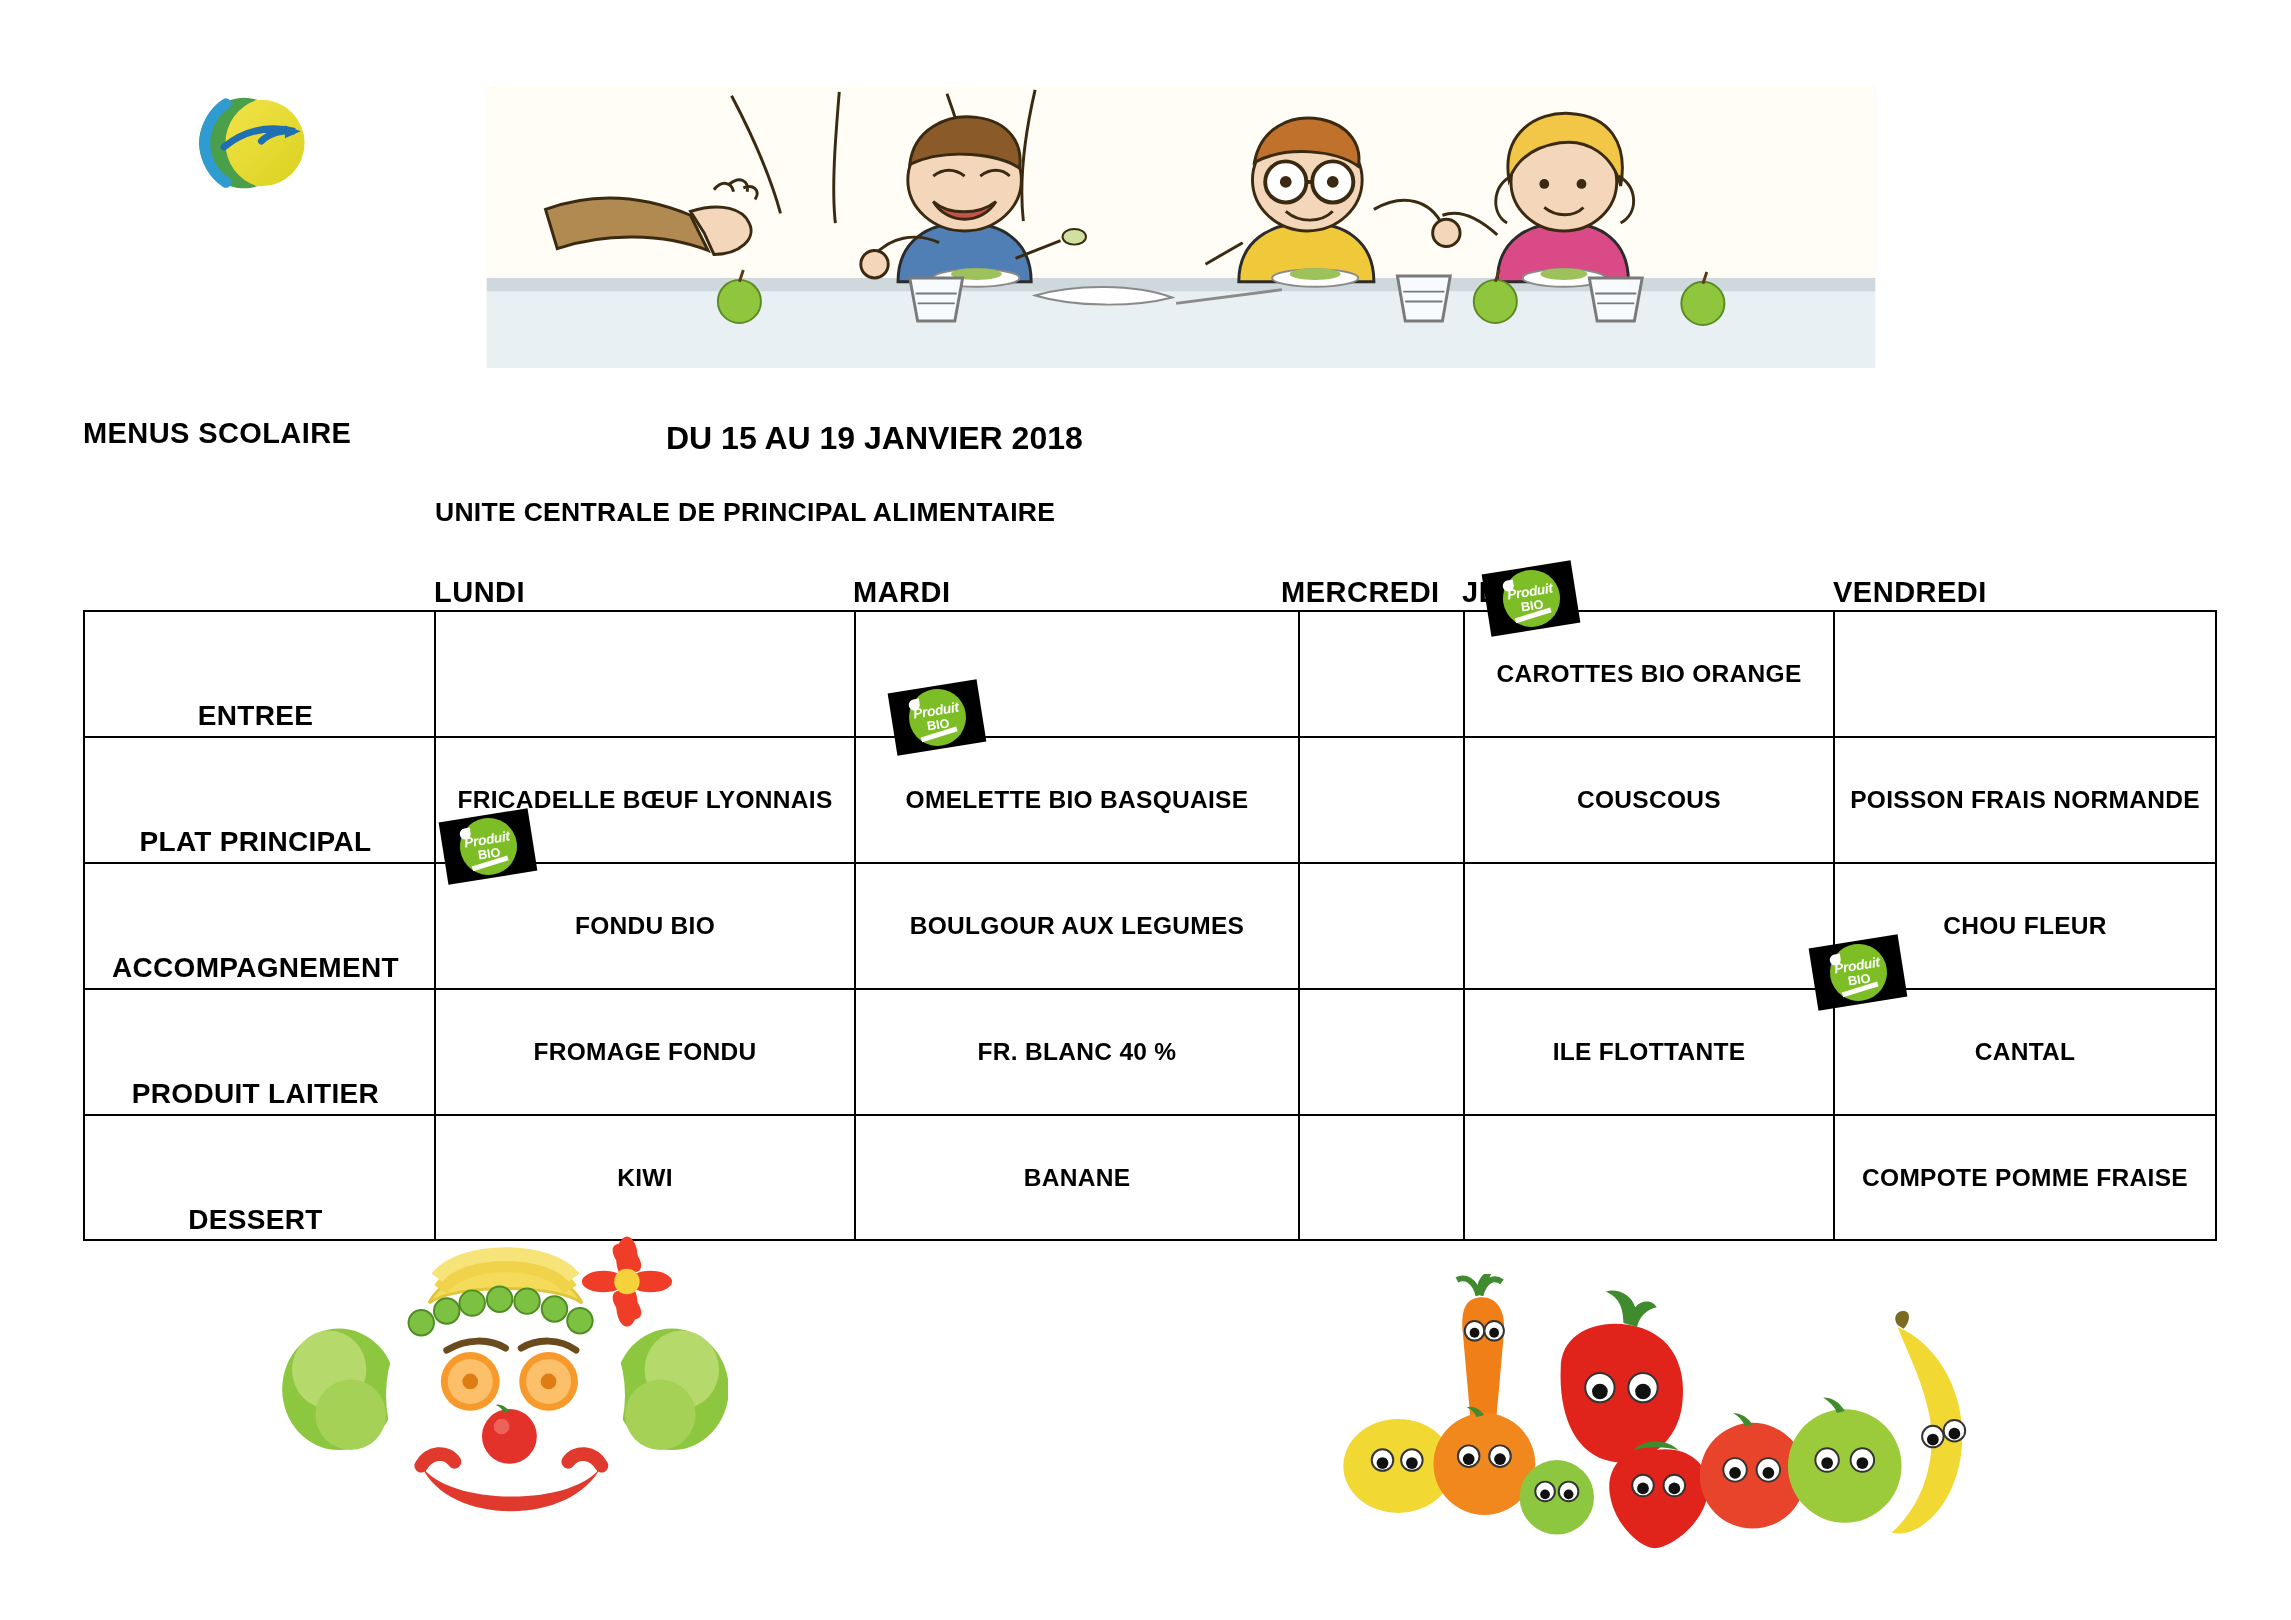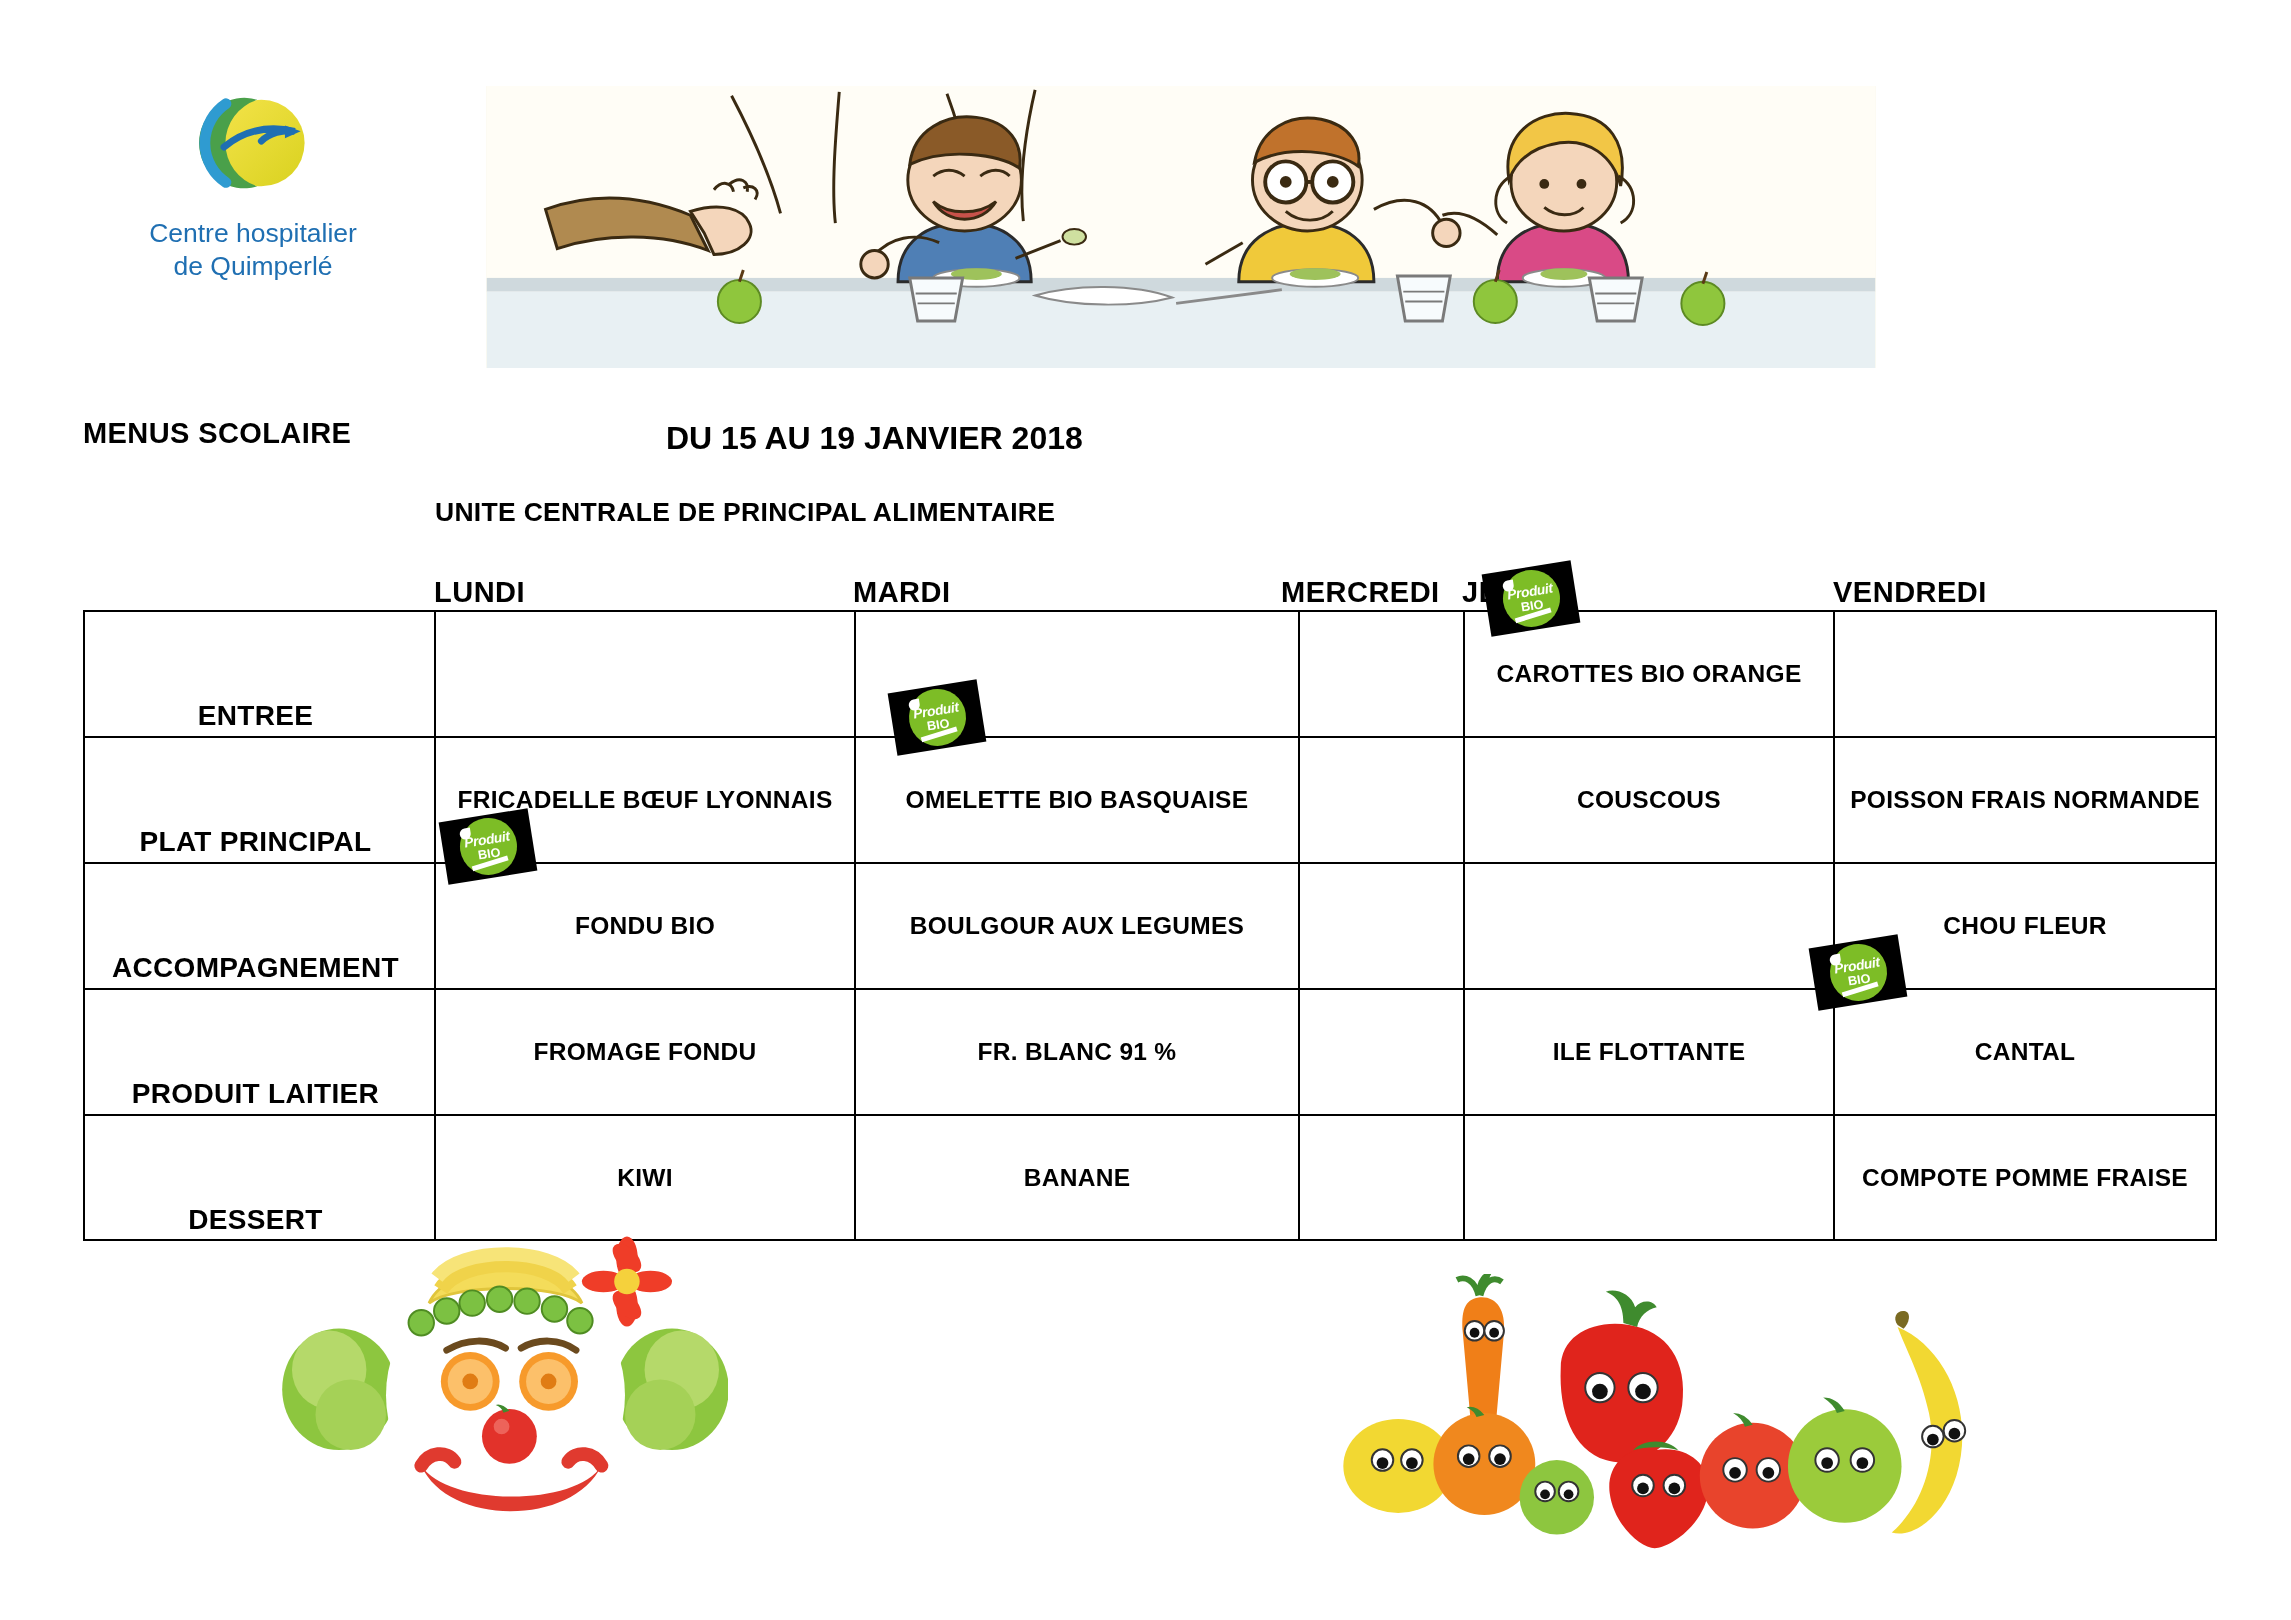--- a/index.html
+++ b/index.html
@@ -208,24 +208,20 @@
           <stop offset="100%" stop-color="#d9d21f"></stop>
         </linearGradient>
       </defs>
       <circle cx="96" cy="58" r="44" fill="url(#ylw)"></circle>
       <path d="M92 14 A46 46 0 1 0 92 102 A46 46 0 0 1 92 14 Z" fill="#4aa04a"></path>
       <path d="M60 18 A48 48 0 0 0 60 98" fill="none" stroke="#2f9bd1" stroke-width="11" stroke-linecap="round"></path>
       <path d="M58 62 C80 44 104 40 130 46 C118 44 104 48 96 56" fill="none" stroke="#1f6fb2" stroke-width="7" stroke-linecap="round"></path>
       <path d="M120 40 L136 46 L120 53 Z" fill="#1f6fb2"></path>
     </svg>
   </div>
-  <div class="logo-text">
-    <div>Centre hospitalier</div>
-    <div>de Quimperlé</div>
-  </div>
 </div>
 
 <div class="banner">
   <svg width="1390" height="282" viewBox="0 0 1418 288" xmlns="http://www.w3.org/2000/svg">
     <rect x="0" y="0" width="1418" height="288" fill="#fffdf6"></rect>
 
     <rect x="0" y="196" width="1418" height="14" fill="#cfd9dd"></rect>
     <rect x="0" y="210" width="1418" height="78" fill="#e8f0f3"></rect>
 
     <path d="M60 126 C110 108 160 112 208 132 L226 168 C180 150 120 150 72 166 Z" fill="#b08a50" stroke="#3a2a12" stroke-width="3"></path>
@@ -346,21 +342,21 @@
       <td class="rowlabel">ACCOMPAGNEMENT</td>
       <td>FONDU BIO</td>
       <td>BOULGOUR AUX LEGUMES</td>
       <td></td>
       <td></td>
       <td>CHOU FLEUR</td>
     </tr>
     <tr>
       <td class="rowlabel">PRODUIT LAITIER</td>
       <td>FROMAGE FONDU</td>
-      <td>FR. BLANC 91 %</td>
+      <td>FR. BLANC 40 %</td>
       <td></td>
       <td>ILE FLOTTANTE</td>
       <td>CANTAL</td>
     </tr>
     <tr>
       <td class="rowlabel">DESSERT</td>
       <td>KIWI</td>
       <td>BANANE</td>
       <td></td>
       <td></td>

